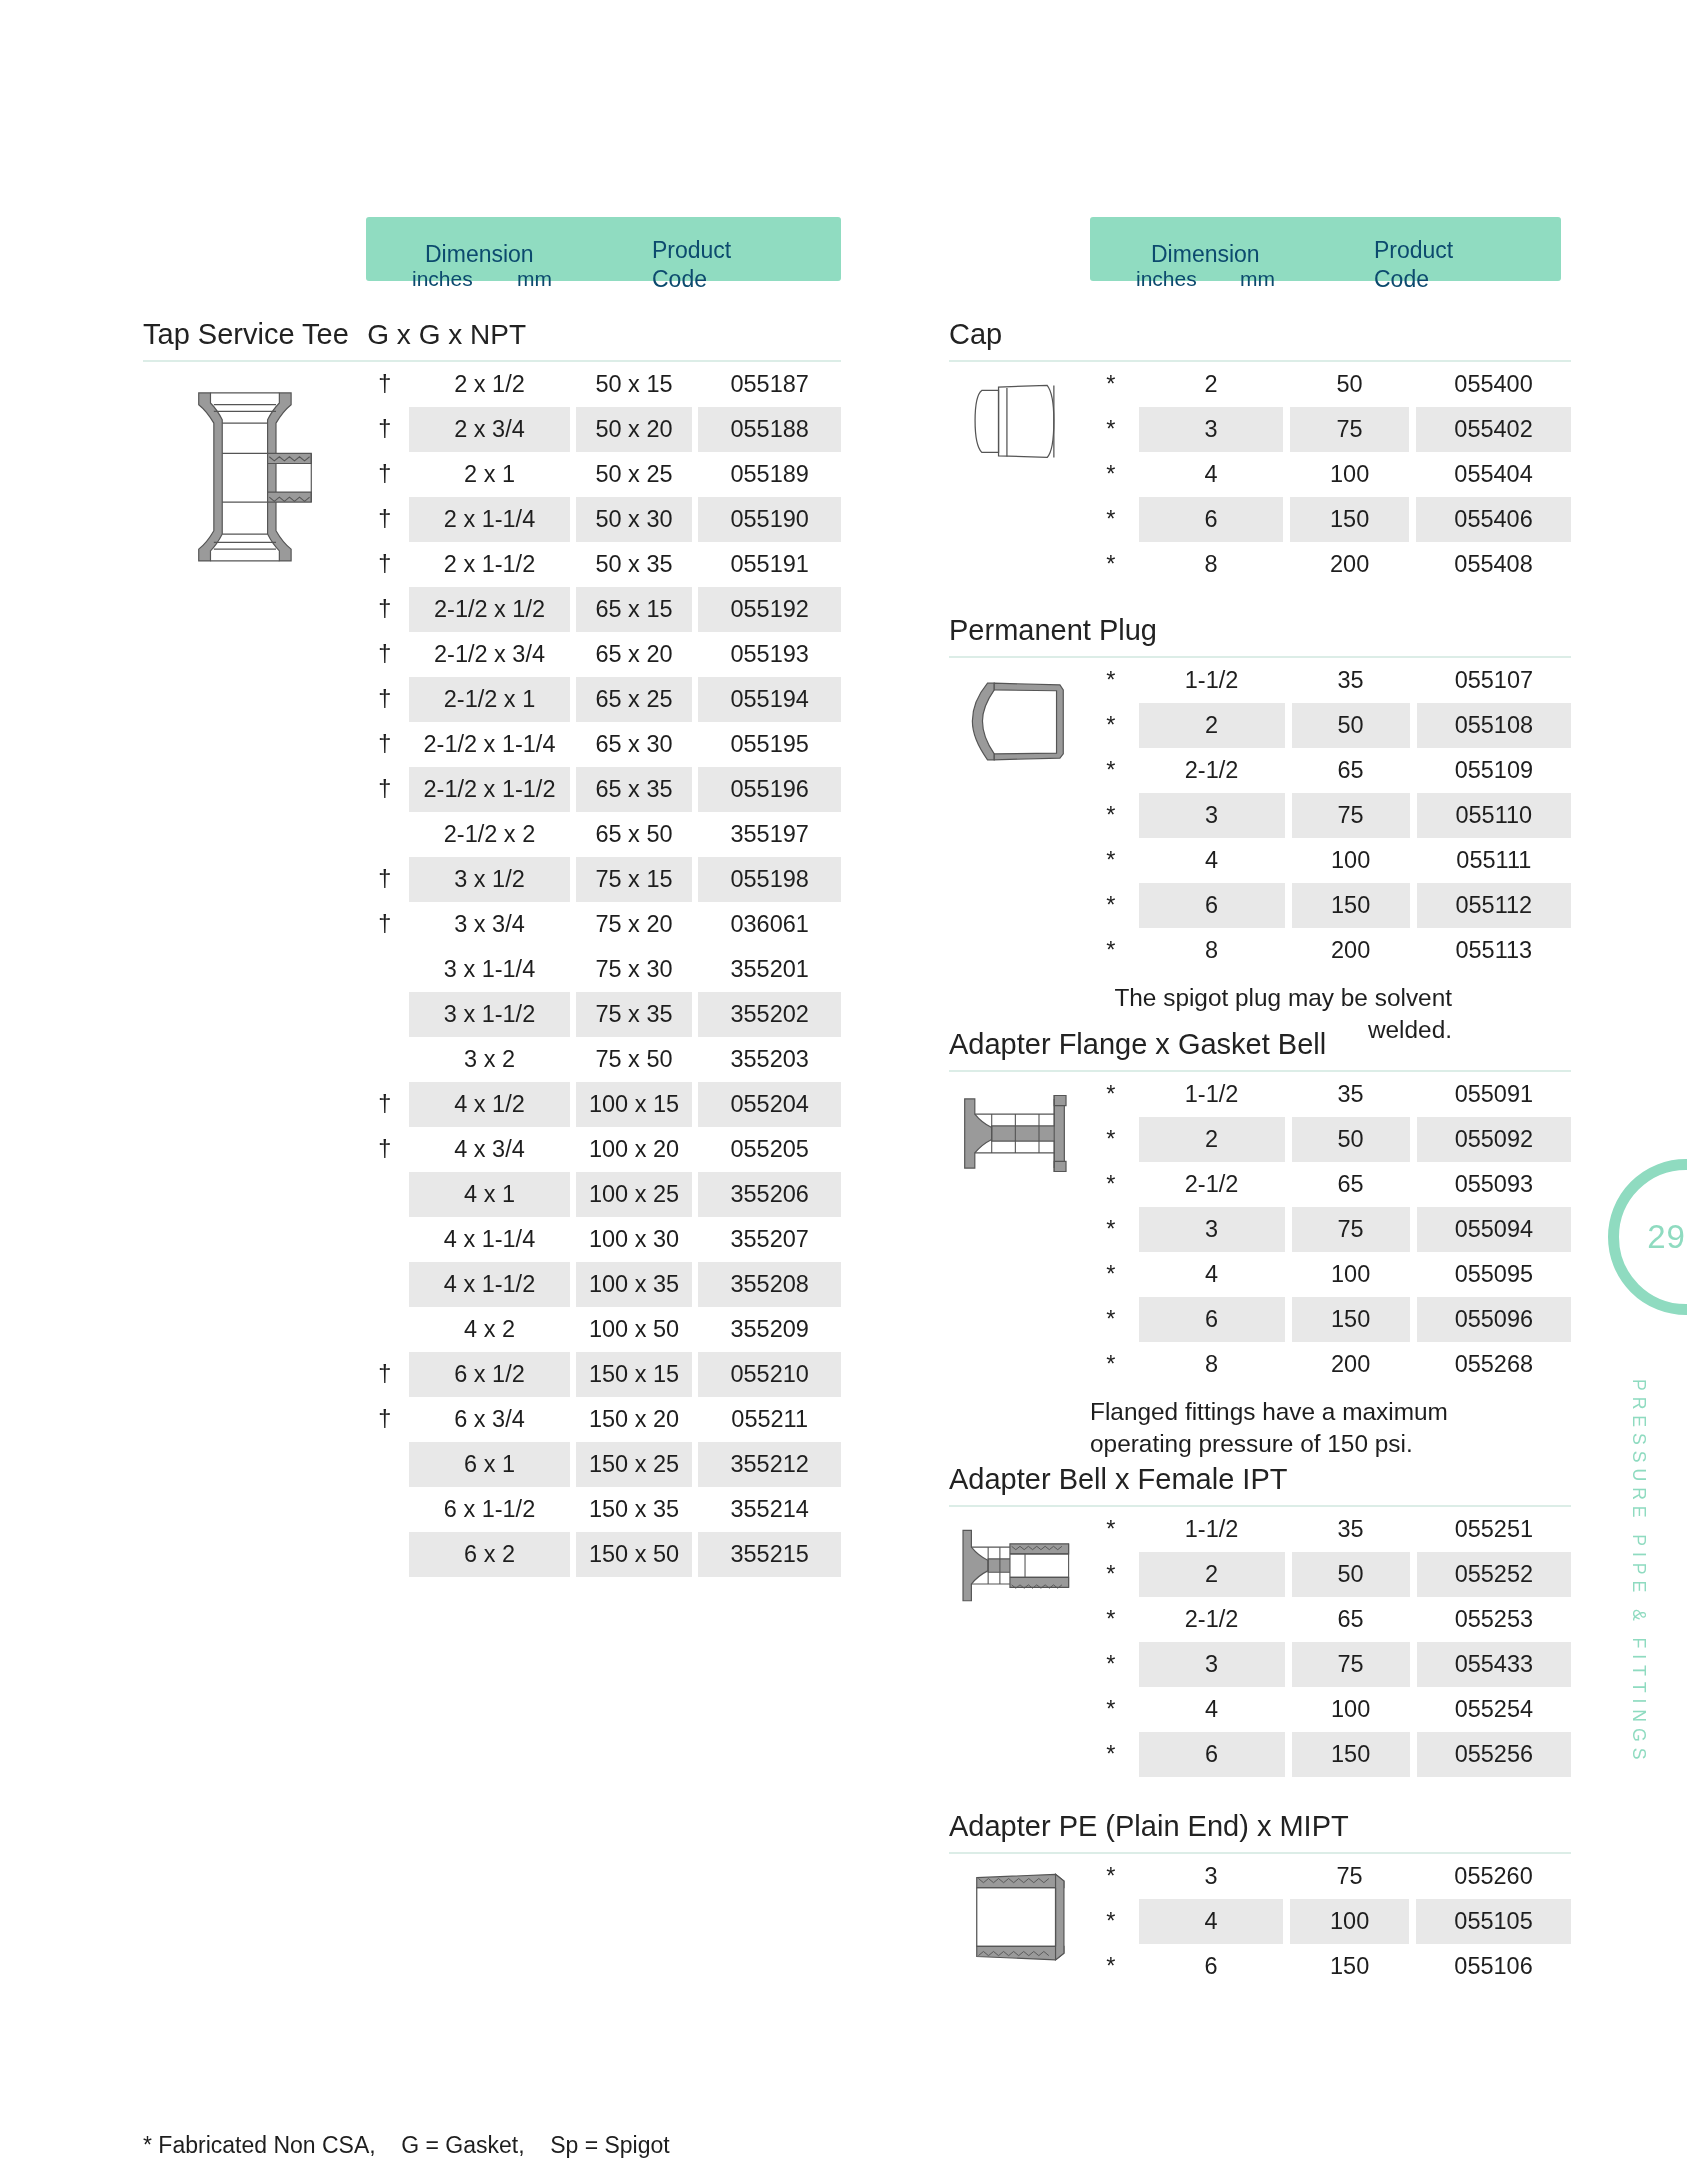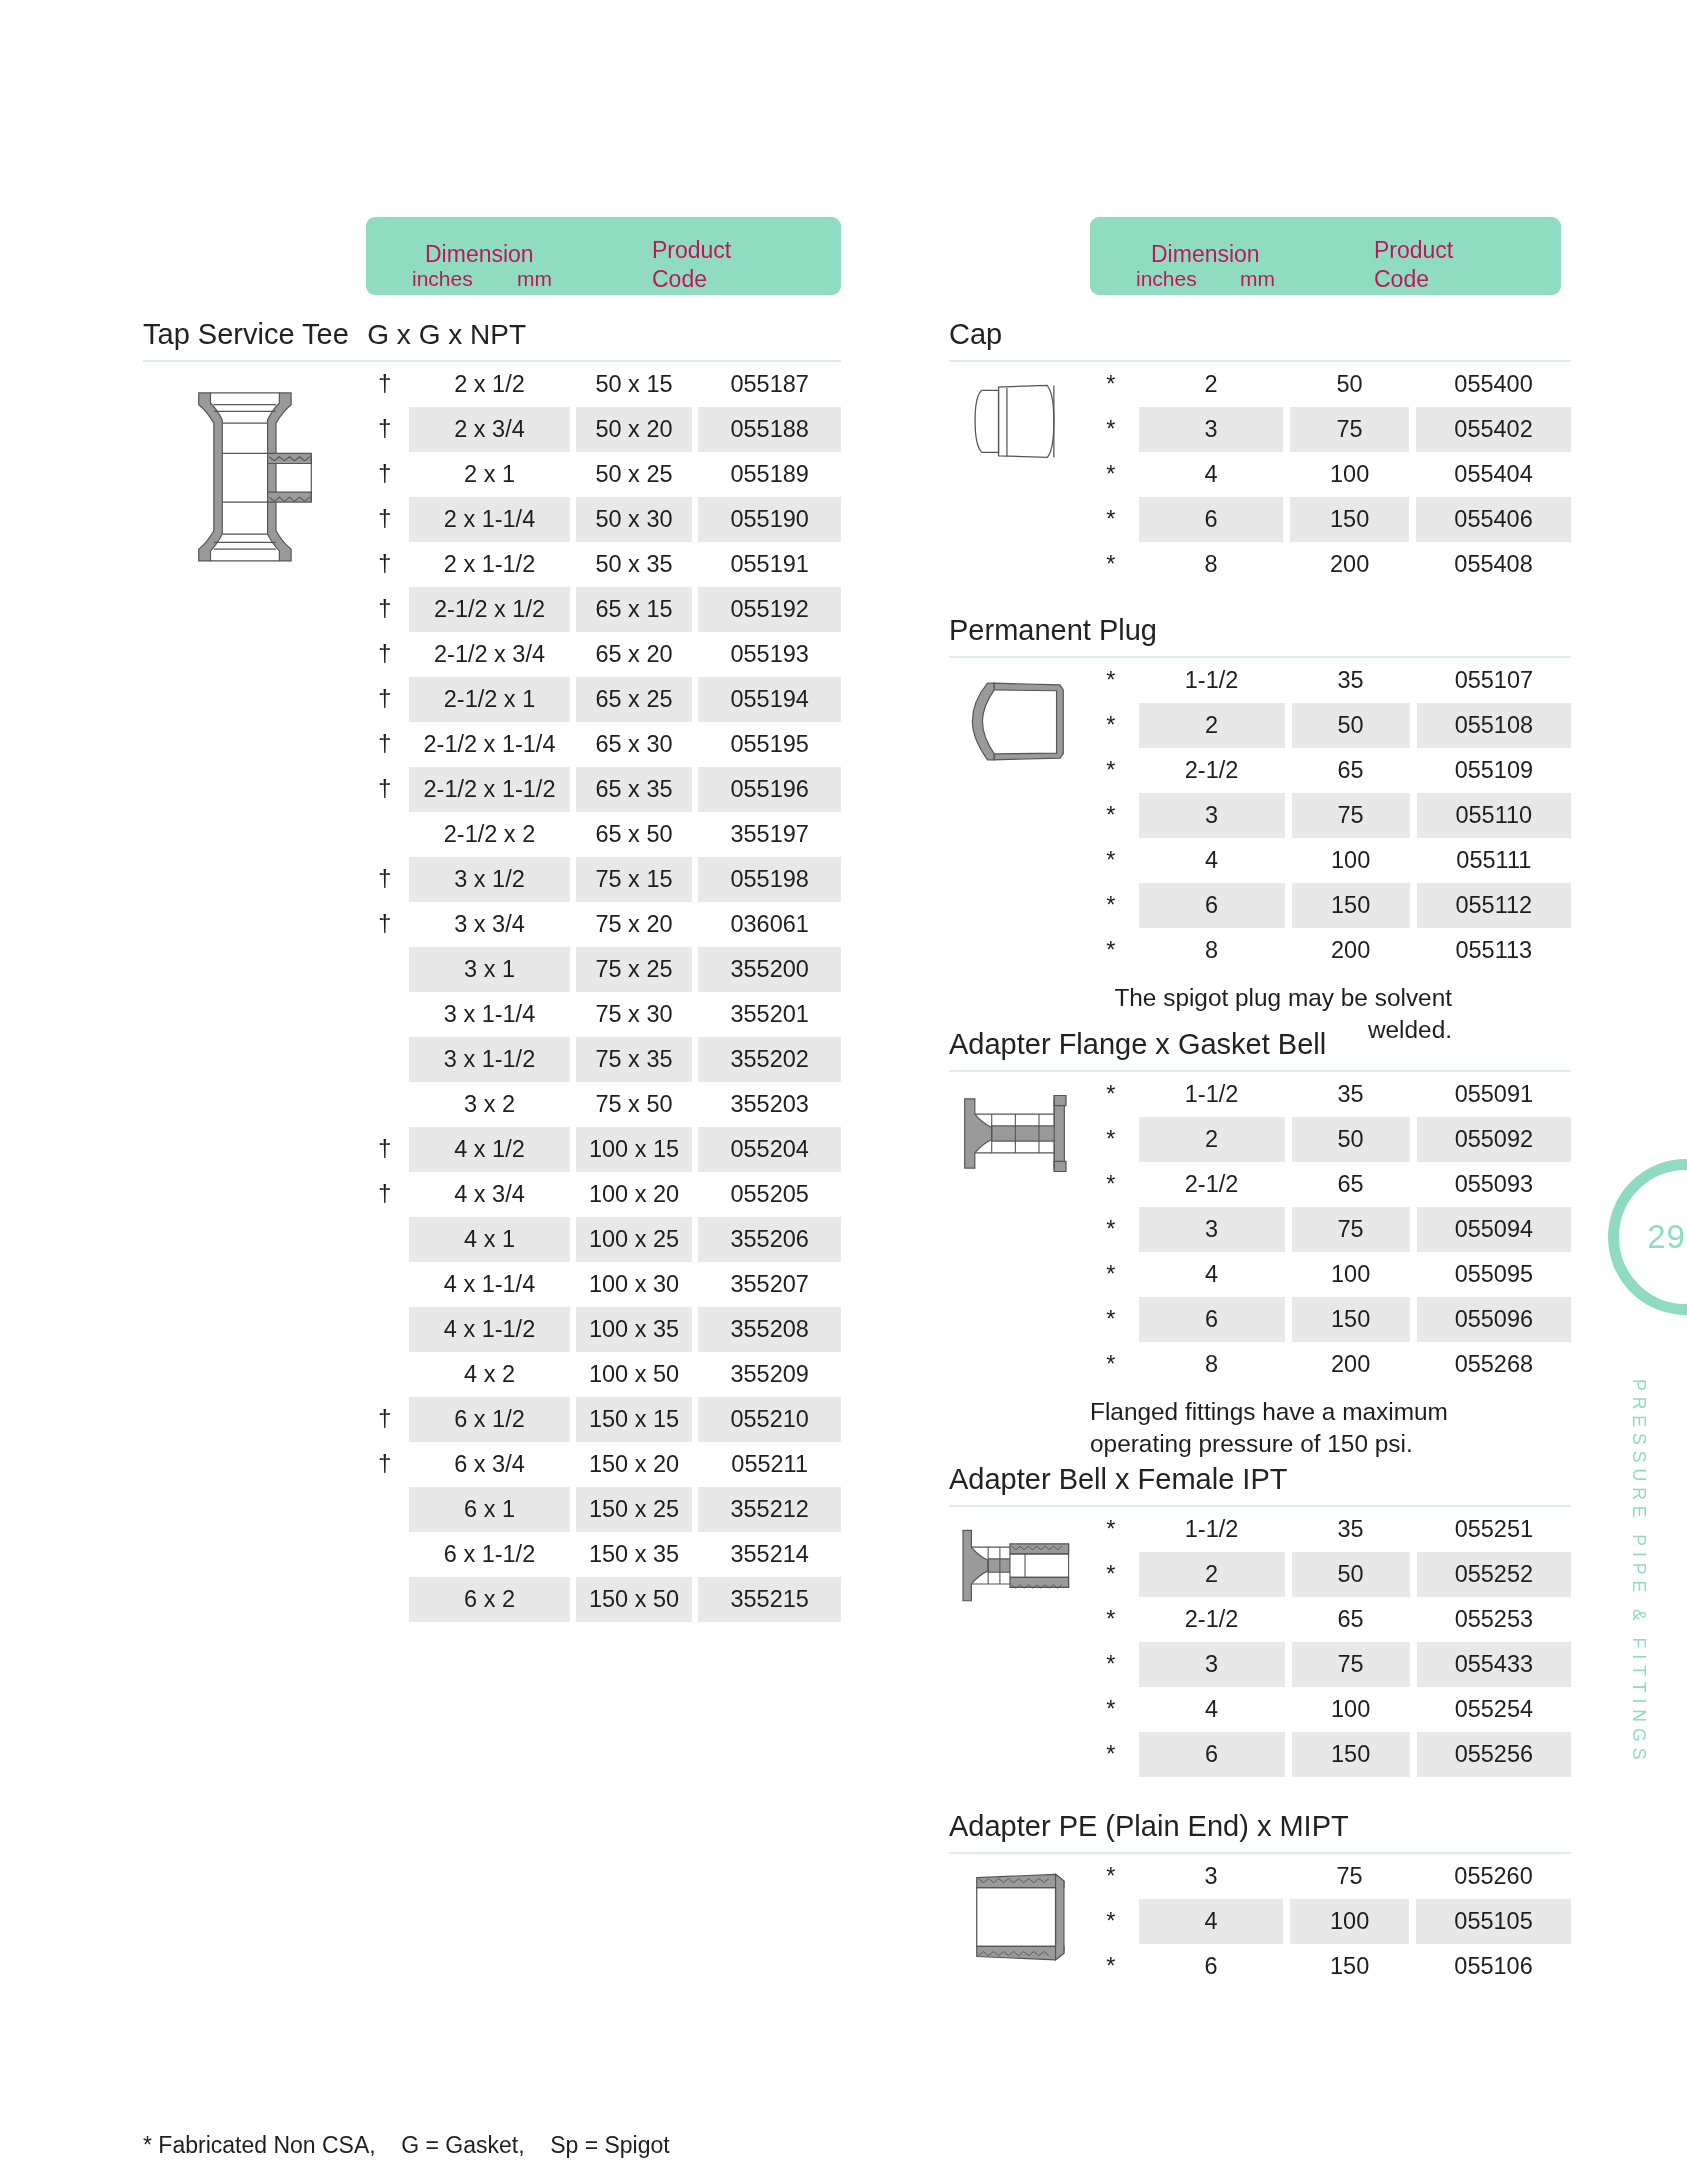--- a/index.html
+++ b/index.html
@@ -53,24 +53,24 @@
     white-space: nowrap;
   }
 
   
   .col-left  { position: absolute; left: 143px;  top: 0; width: 698px; }
   .col-right { position: absolute; left: 949px; top: 0; width: 622px; }
 
   
   .hdr {
     background: #90DCC1;
-    color: #be185d;
+    color: #0c4a6e;
     position: relative;
-    height: 78px;
-    border-radius: 9px;
+    height: 64px;
+    border-radius: 3px;
   }
   .hdr-dim {
     position: absolute;
     top: 23.5px;
     font-size: 23px;
     font-weight: 300;
   }
   .hdr-sub {
     position: absolute;
     top: 62px;
@@ -347,29 +347,20 @@
                 <td class="shade">055198</td>
               </tr>
               <tr>
                 <td class="mark">†</td>
                 <td class="gap"></td>
                 <td class="shade">3 x 3/4</td>
                 <td class="gap"></td>
                 <td class="shade">75 x 20</td>
                 <td class="gap"></td>
                 <td class="shade">036061</td>
-              </tr>
-              <tr class="alt">
-                <td class="mark"></td>
-                <td class="gap"></td>
-                <td class="shade">3 x 1</td>
-                <td class="gap"></td>
-                <td class="shade">75 x 25</td>
-                <td class="gap"></td>
-                <td class="shade">355200</td>
               </tr>
               <tr>
                 <td class="mark"></td>
                 <td class="gap"></td>
                 <td class="shade">3 x 1-1/4</td>
                 <td class="gap"></td>
                 <td class="shade">75 x 30</td>
                 <td class="gap"></td>
                 <td class="shade">355201</td>
               </tr>

